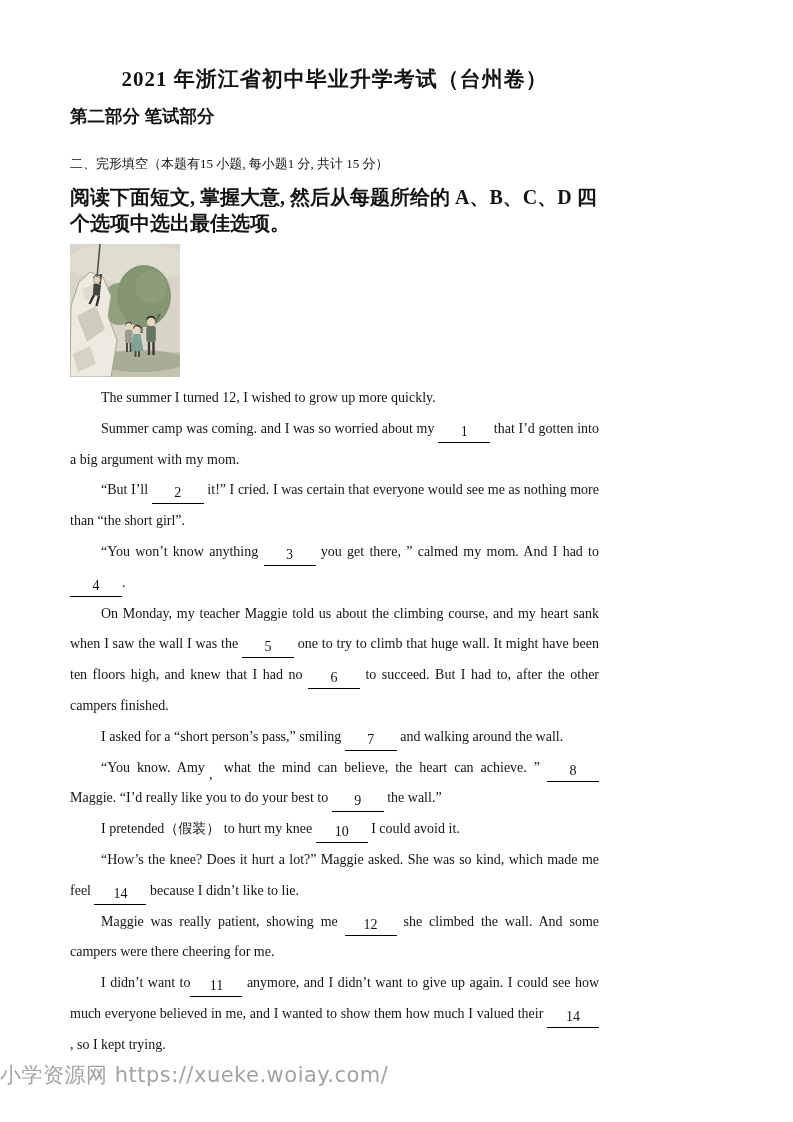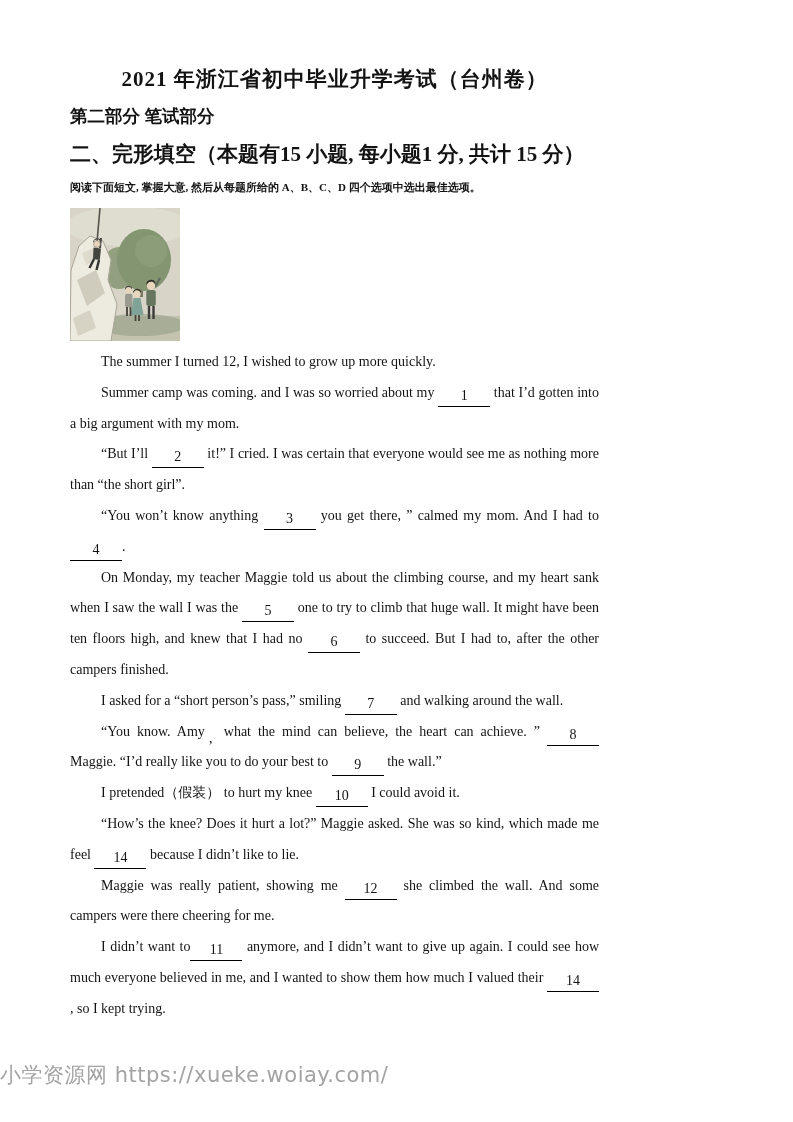--- a/index.html
+++ b/index.html
@@ -18,27 +18,27 @@
     font-size:21px;line-height:30px;
     font-weight:bold;text-align:center;
     letter-spacing:1px;
   }
   .part-heading{
     margin:10px 0 0 0;
     font-size:17.5px;line-height:24px;
     font-weight:bold;
   }
   .section-heading{
-    margin-top:14px;
-    font-size:21px;line-height:24px;
-    font-weight:bold;
+    margin-top:24px;
+    font-size:13px;line-height:24px;
+    font-weight:normal;
   }
   .instructions{
     margin-top:8px;
-    font-size:11px;line-height:26px;
+    font-size:20px;line-height:26px;
     font-weight:bold;
   }
   .illustration{
     margin-top:8px;
     width:110px;height:133px;
     display:block;
   }
   .passage{
     margin-top:6px;
     font-size:14px;

